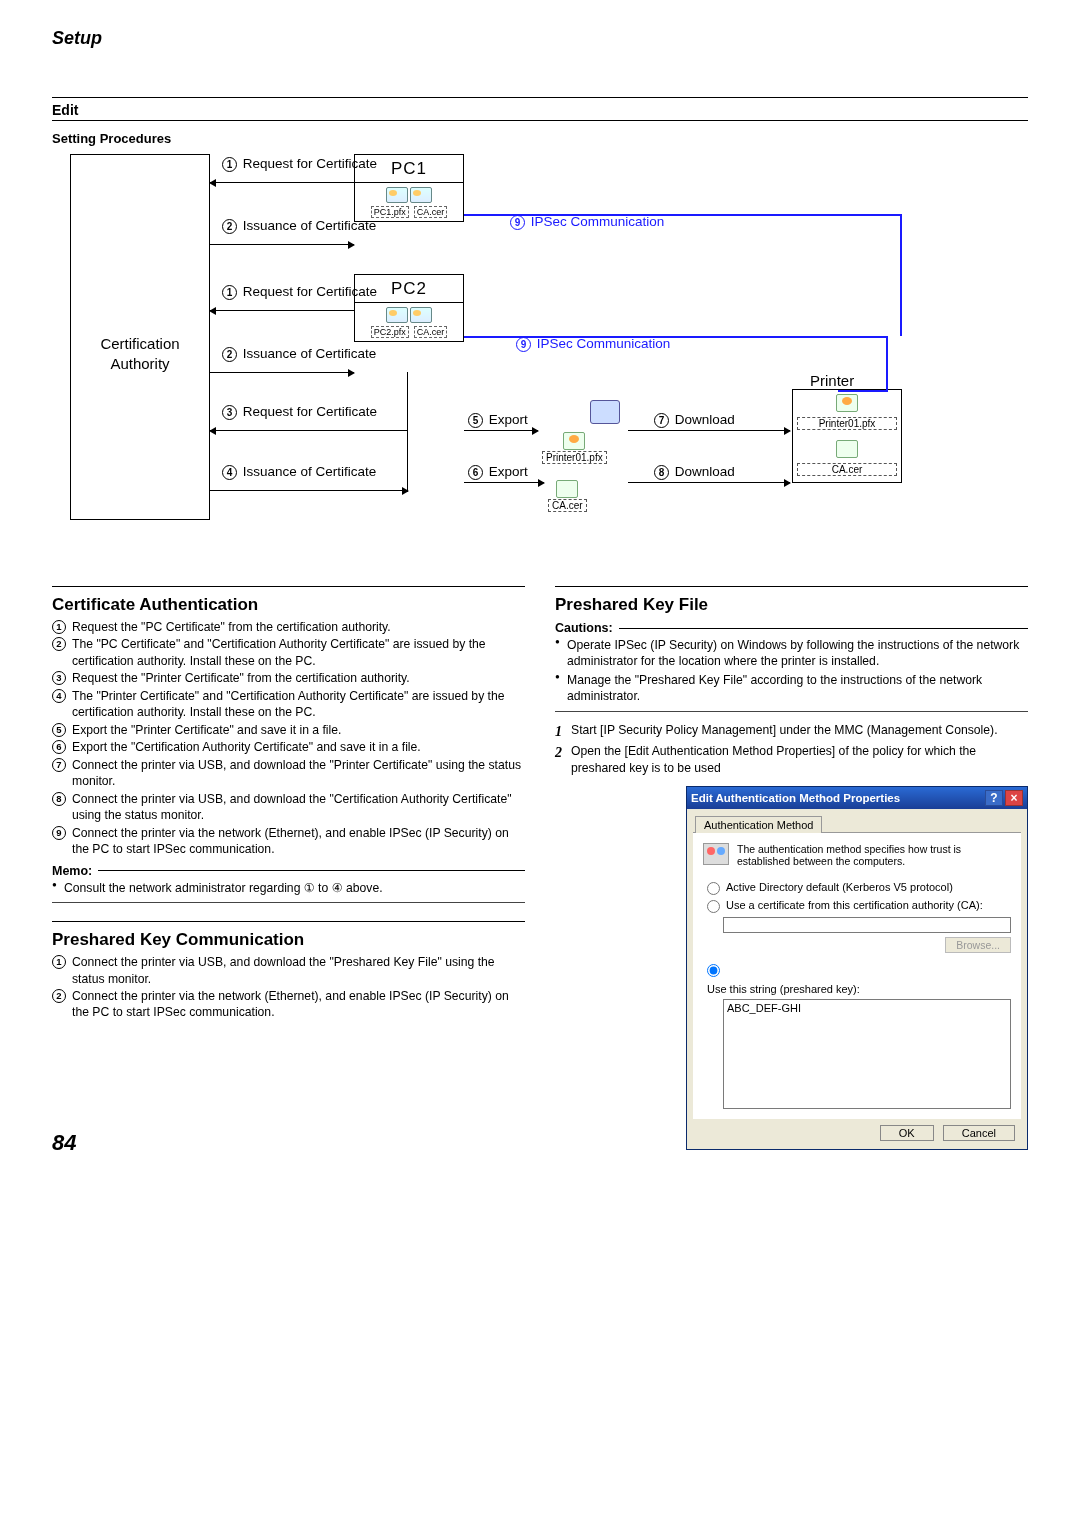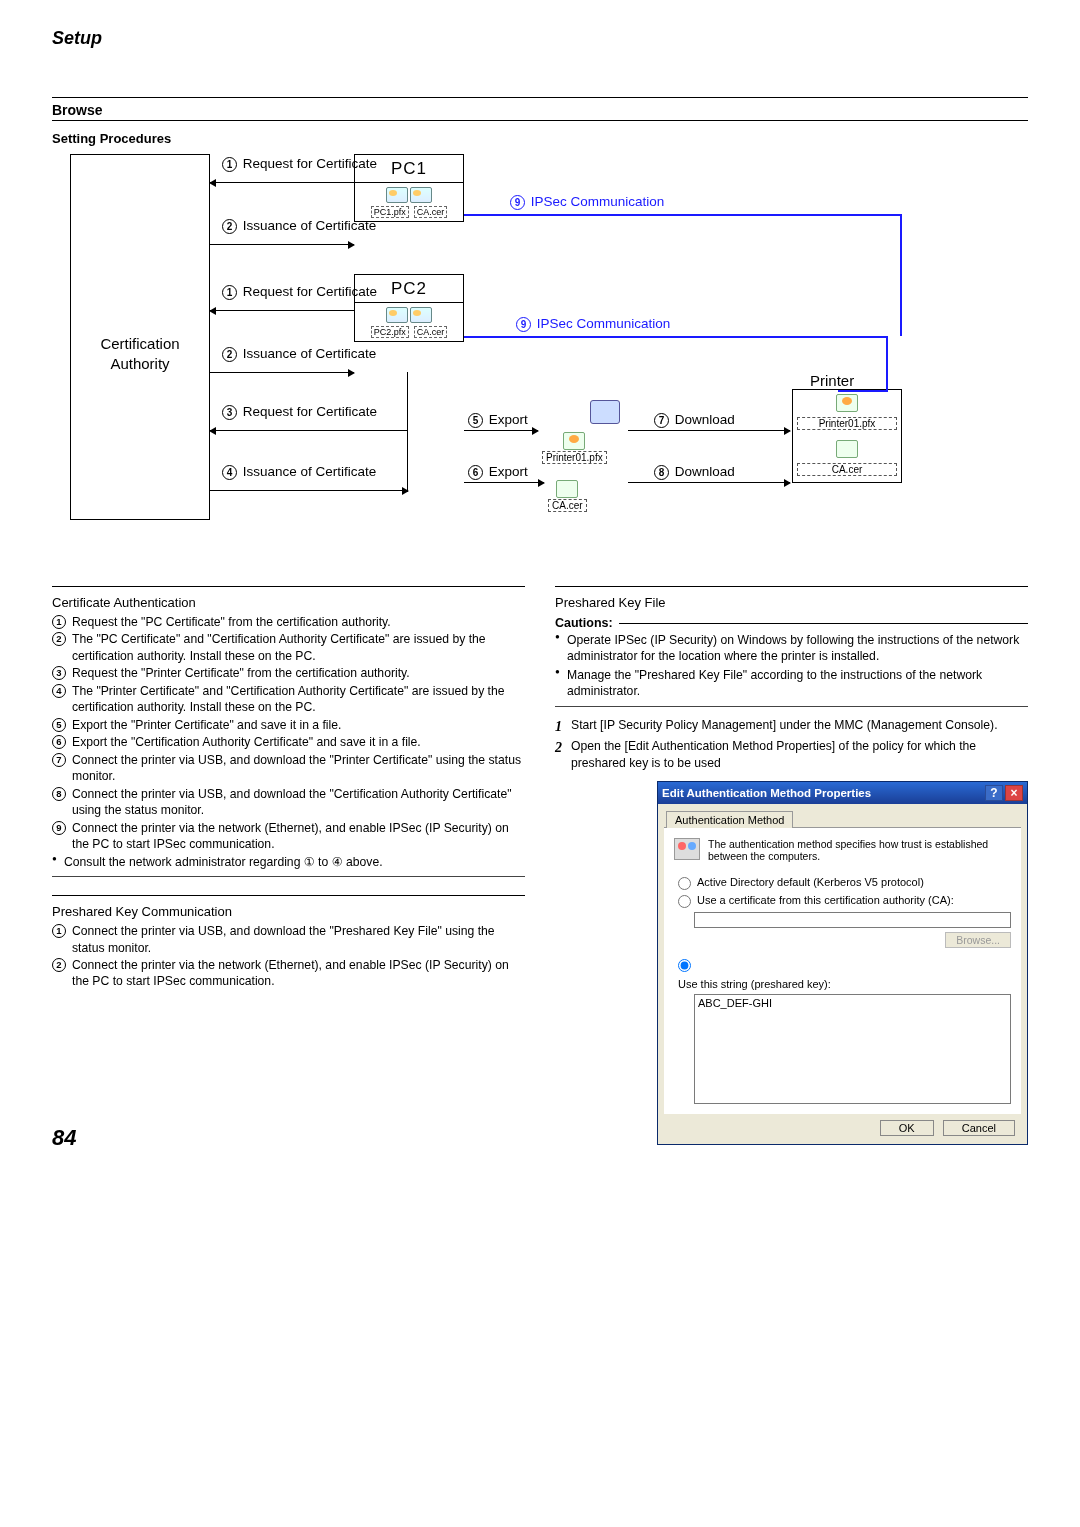--- a/index.html
+++ b/index.html
@@ -7,21 +7,21 @@
     font-family: Arial, Helvetica, sans-serif;
     background: #fff;
     width: 1080px;
     padding: 28px 52px 30px 52px;
     position: relative;
     color: #000;
   }
   .page-title { font-size: 18px; font-weight: bold; font-style: italic; margin-bottom: 48px; }
   .hr-thin { border: none; border-top: 1px solid #000; margin: 0; }
   .section-bold { font-size: 14px; font-weight: bold; padding: 4px 0 2px; }
-  .sub-bold { font-size: 13px; font-weight: normal; margin: 8px 0 4px; }
+  .sub-bold { font-size: 17px; font-weight: bold; margin: 8px 0 4px; }
 
   
   .diagram-wrap { position: relative; height: 390px; margin: 6px 0 40px; }
   .d-box-ca {
     position: absolute; left: 18px; top: 0; width: 140px; height: 366px;
     border: 1px solid #000;
   }
   .d-ca-label { position: absolute; left: 28px; top: 180px; width: 120px; font-size: 15px; text-align: center; line-height: 1.3; font-family: Arial; }
   .d-pcbox {
     position: absolute; border: 1px solid #000; width: 110px; text-align: center;
@@ -47,21 +47,21 @@
   .d-printer-box2 {
     position:absolute; left: 740px; top: 235px; width: 110px; border:1px solid #000; padding: 4px 4px 6px; text-align:center;
   }
   .d-file-out { border:1px dashed #555; font-size:10px; padding:0 3px; display:block; margin-top:1px;}
   .d-file-ico { display:inline-block; width:22px; height:18px; background:#efe; border:1px solid #7a7; border-radius:2px;}
   .d-file-ico.orange::after{content:"";display:block;margin:2px auto;width:10px;height:8px;border-radius:50%;background:#fa4;}
   .arrow-r, .arrow-l { position:absolute; height:1px; background:#000; }
   .arrow-r::after { content:""; position:absolute; right:-1px; top:-3px; border-left:7px solid #000; border-top:4px solid transparent; border-bottom:4px solid transparent;}
   .arrow-l::after { content:""; position:absolute; left:-1px; top:-3px; border-right:7px solid #000; border-top:4px solid transparent; border-bottom:4px solid transparent;}
   .d-txt { position:absolute; font-size:13.5px; line-height:1.15; }
-  .d-txt.blue { color:#1a1aff; }
+  .d-txt.blue { color:#1a1aff;margin-top:20px; }
   .circ { display:inline-block; width:15px; height:15px; border:1px solid #000; border-radius:50%; font-size:10px; line-height:13px; text-align:center; vertical-align:middle; margin-right:2px; font-weight:bold;}
   .circ.blue{ border-color:#1a1aff; color:#1a1aff;}
   .blue-line { position:absolute; background:#1a1aff; }
 
   
   .cols { display:flex; gap: 30px; }
   .col { width: 50%; }
   .rule { border:none; border-top:1px solid #000; margin:2px 0 6px; }
   .rule.thin{border-top:1px solid #444;}
   .ol-steps { list-style:none; padding:0; font-size:12.2px; line-height:1.35; }
@@ -72,21 +72,21 @@
   }
   .memo-row { display:flex; align-items:center; gap:6px; font-size:12.5px; font-weight:bold; margin:6px 0 2px;}
   .memo-row .line { flex:1; border-top:1px solid #000;}
   .bul { font-size:12.2px; line-height:1.35; padding-left:12px; position:relative; margin-bottom:2px;}
   .bul::before{content:"●"; position:absolute; left:0; top:0; font-size:8px;}
   .num-it { font-size:12.2px; line-height:1.38; padding-left:16px; position:relative; margin-bottom:4px;}
   .num-it .ni { position:absolute; left:0; top:0; font-style:italic; font-weight:bold; font-family:'Times New Roman',serif; font-size:14px;}
 
   
   .dlg {
-    width: 371px; margin: 10px 0 0 auto; border:1px solid #0a2a6b;
+    width: 342px; margin: 10px 0 0 auto; border:1px solid #0a2a6b;
     font-size:11px; font-family: Tahoma, Arial, sans-serif;
     background:#ece9d8;
   }
   .dlg-title {
     background: linear-gradient(#2a6ad4, #1a3e96);
     color:#fff; padding:3px 4px; display:flex; align-items:center;
     font-weight:bold; font-size:11.5px;
   }
   .dlg-title .sp{flex:1;}
   .dlg-title .btn { width:18px; height:16px; background:#d44; color:#fff; text-align:center; line-height:14px; font-size:12px; margin-left:2px; border:1px solid #933;}
@@ -107,21 +107,21 @@
   .dlg-foot { text-align:right; padding: 0 12px 8px; margin-left: 48px; }
   .dlg-foot button{ font-size:11px; padding:1px 18px; margin-left:6px; background:#ece9d8; border:1px solid #888;}
   .pagenum { position:absolute; left:52px; bottom:24px; font-size:22px; font-style:italic; font-weight:bold;}
 </style>
 </head>
 <body>
 
 <div class="page-title">Setup</div>
 
 <hr class="hr-thin">
-<div class="section-bold">Browse</div>
+<div class="section-bold">Edit</div>
 <hr class="hr-thin" style="margin-bottom:6px;">
 <div class="section-bold" style="font-size:13px;">Setting Procedures</div>
 
 <div class="diagram-wrap">
   <div class="d-box-ca"></div>
   <div class="d-ca-label">Certification Authority</div>
 
   <div class="d-pcbox d-pc1">
     <div class="hd">PC1</div>
     <div style="border-top:1px solid #000;"></div>
@@ -206,20 +206,24 @@
       <li><span class="n">1</span><span>Request the "PC Certificate" from the certification authority.</span></li>
       <li><span class="n">2</span><span>The "PC Certificate" and "Certification Authority Certificate" are issued by the certification authority. Install these on the PC.</span></li>
       <li><span class="n">3</span><span>Request the "Printer Certificate" from the certification authority.</span></li>
       <li><span class="n">4</span><span>The "Printer Certificate" and "Certification Authority Certificate" are issued by the certification authority. Install these on the PC.</span></li>
       <li><span class="n">5</span><span>Export the "Printer Certificate" and save it in a file.</span></li>
       <li><span class="n">6</span><span>Export the "Certification Authority Certificate" and save it in a file.</span></li>
       <li><span class="n">7</span><span>Connect the printer via USB, and download the "Printer Certificate" using the status monitor.</span></li>
       <li><span class="n">8</span><span>Connect the printer via USB, and download the "Certification Authority Certificate" using the status monitor.</span></li>
       <li><span class="n">9</span><span>Connect the printer via the network (Ethernet), and enable IPSec (IP Security) on the PC to start IPSec communication.</span></li>
     </ol>
+    <div class="memo-row">
+        <span>Memo:</span>
+        <span class="line"></span>
+      </div>
     <div class="bul">Consult the network administrator regarding ① to ④ above.</div>
     <hr class="rule thin" style="margin-top:6px;">
 
     <hr class="rule" style="margin-top:18px;">
     <div class="sub-bold">Preshared Key Communication</div>
     <ol class="ol-steps">
       <li><span class="n">1</span><span>Connect the printer via USB, and download the "Preshared Key File" using the status monitor.</span></li>
       <li><span class="n">2</span><span>Connect the printer via the network (Ethernet), and enable IPSec (IP Security) on the PC to start IPSec communication.</span></li>
     </ol>
   </div>

